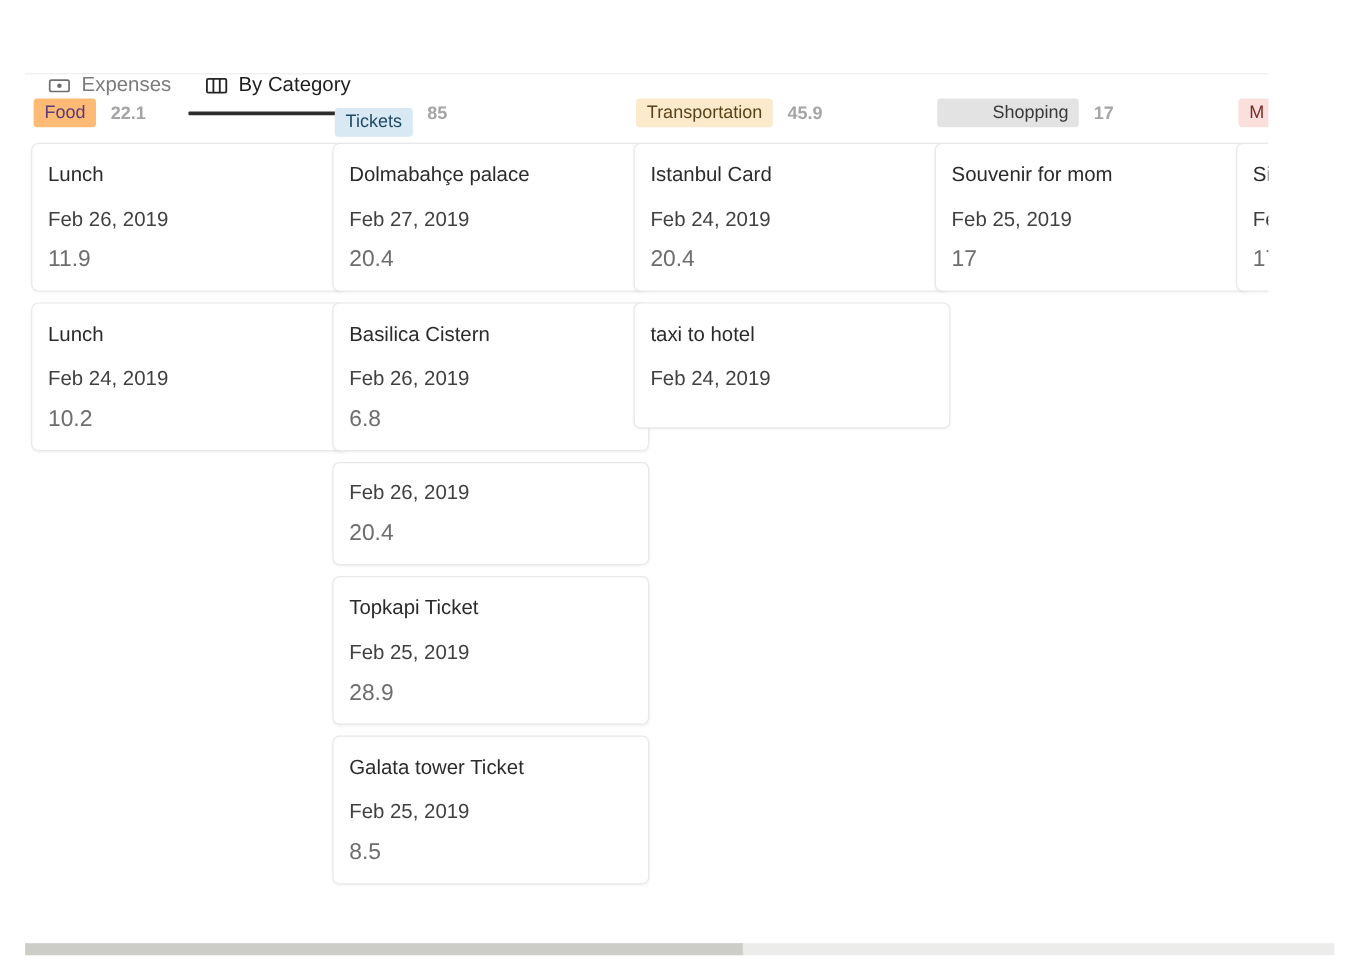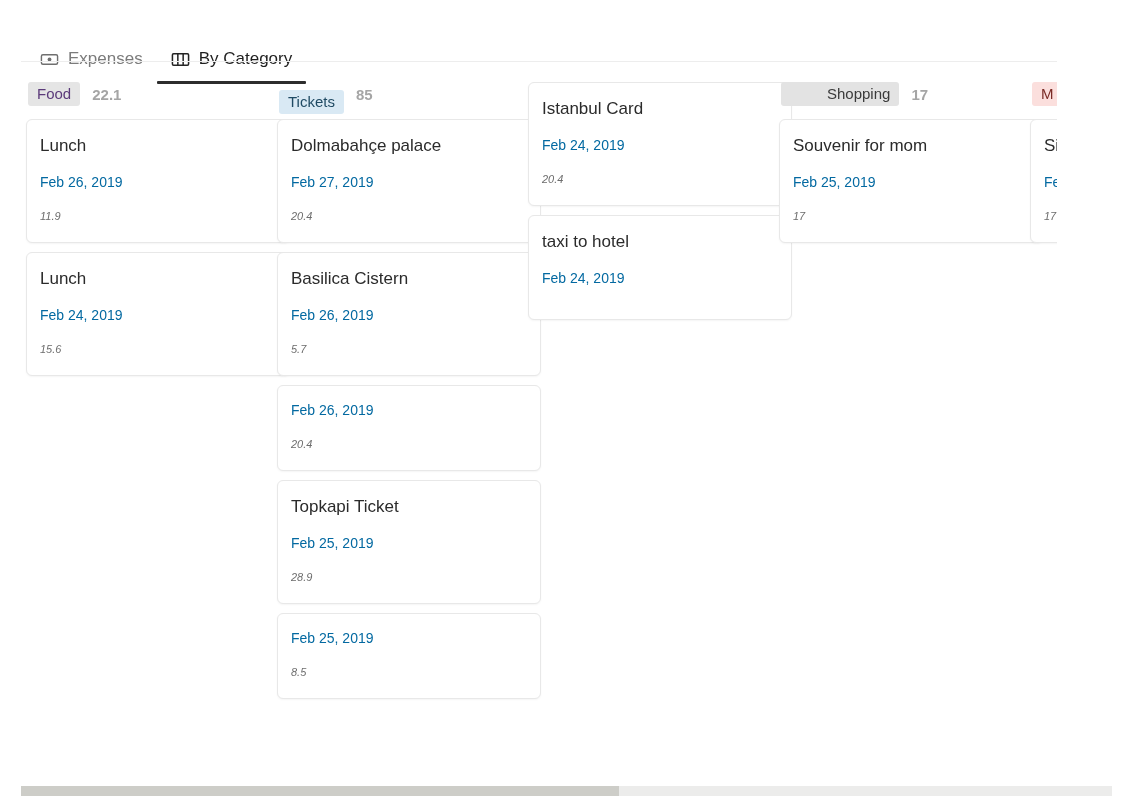--- a/index.html
+++ b/index.html
@@ -29,21 +29,21 @@
     position: absolute;
     left: 21px;
     top: 61px;
     width: 1036px;
     height: 1px;
     background: #ededed;
   }
   .tabs {
     position: absolute;
     left: 26px;
-    top: 8px;
+    top: 20px;
     display: flex;
     align-items: flex-end;
     gap: 0px;
   }
   .tab {
     display: flex;
     align-items: center;
     gap: 9px;
     padding: 0 14px 14px 14px;
     font-size: 17px;
@@ -137,32 +137,31 @@
   }
   .card-title {
     font-size: 17px;
     line-height: 22px;
     color: #2b2b2b;
     margin-bottom: 16px;
     white-space: nowrap;
     overflow: hidden;
   }
   .card-date {
-    font-size: 14px;
+    font-size: 17px;
     line-height: 19px;
-    color: #0369a1;
+    color: #404040;
     margin-bottom: 15px;
     white-space: nowrap;
   }
   .card-amount {
-    font-size: 11px;
+    font-size: 19px;
     line-height: 19px;
     color: #6d6d6d;
     white-space: nowrap;
-    font-style: italic;
   }
 
   
   .hscroll {
     position: absolute;
     left: 21px;
     top: 786px;
     width: 1091px;
     height: 10px;
     background: #ececeb;
@@ -208,68 +207,73 @@
     </div>
 
   </div>
   <div class="tabbar-rule"></div>
 </div>
 
 <div class="board-viewport">
   <div class="board" id="board">
       <div class="column">
         <div class="column-header">
-          <span class="badge" style="background: #e5e5e5; color: rgb(91, 58, 122); text-align: right;">Food</span>
+          <span class="badge" style="background: #fdba74; color: rgb(91, 58, 122); text-align: right;">Food</span>
           <span class="col-total">22.1</span>
         </div>
         <div class="cards">
           <div class="card">
             <div class="card-title">Lunch</div>
             <div class="card-date">Feb 26, 2019</div>
             <div class="card-amount">11.9</div>
           </div>
           <div class="card">
             <div class="card-title">Lunch</div>
             <div class="card-date">Feb 24, 2019</div>
-            <div class="card-amount">15.6</div>
+            <div class="card-amount">10.2</div>
           </div>
         </div>
       </div>
       <div class="column">
         <div class="column-header">
           <span class="badge" style="background: rgb(217, 233, 244); color: rgb(31, 74, 99); margin-top: 16px;">Tickets</span>
           <span class="col-total">85</span>
         </div>
         <div class="cards">
           <div class="card">
             <div class="card-title">Dolmabahçe palace</div>
             <div class="card-date">Feb 27, 2019</div>
             <div class="card-amount">20.4</div>
           </div>
           <div class="card">
             <div class="card-title">Basilica Cistern</div>
             <div class="card-date">Feb 26, 2019</div>
-            <div class="card-amount">5.7</div>
+            <div class="card-amount">6.8</div>
           </div>
           <div class="card">
             <div class="card-date">Feb 26, 2019</div>
             <div class="card-amount">20.4</div>
           </div>
           <div class="card">
             <div class="card-title">Topkapi Ticket</div>
             <div class="card-date">Feb 25, 2019</div>
             <div class="card-amount">28.9</div>
           </div>
           <div class="card">
+            <div class="card-title">Galata tower Ticket</div>
             <div class="card-date">Feb 25, 2019</div>
             <div class="card-amount">8.5</div>
           </div>
         </div>
       </div>
       <div class="column">
+        <div class="column-header">
+          <span class="badge" style="background: rgb(251, 234, 203); color: rgb(91, 67, 25);">Transportation</span>
+          <span class="col-total">45.9</span>
+        </div>
         <div class="cards">
           <div class="card">
             <div class="card-title">Istanbul Card</div>
             <div class="card-date">Feb 24, 2019</div>
             <div class="card-amount">20.4</div>
           </div>
           <div class="card">
             <div class="card-title">taxi to hotel</div>
             <div class="card-date">Feb 24, 2019</div>
           </div>

